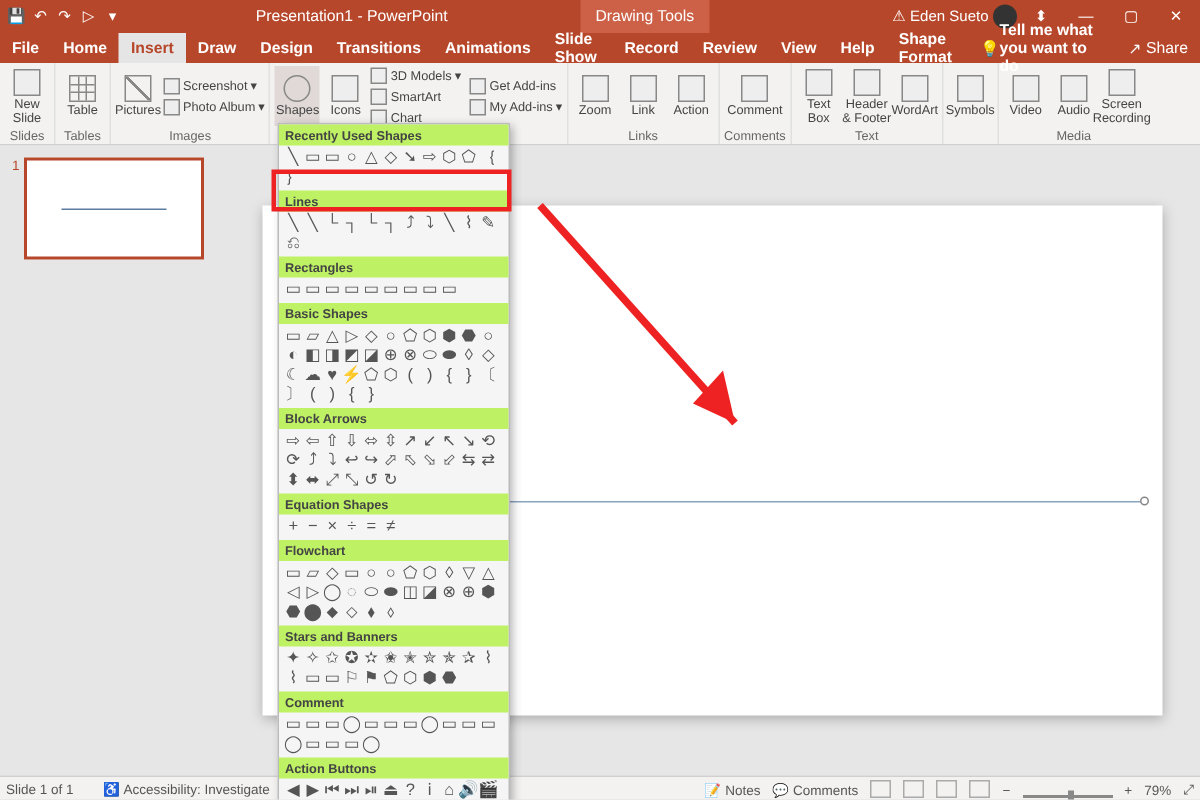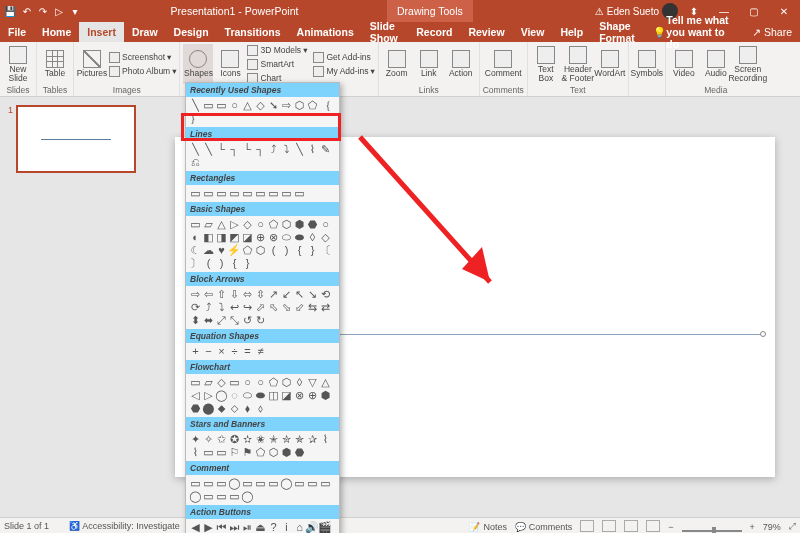--- a/index.html
+++ b/index.html
@@ -52,21 +52,21 @@
 .canvas-area { flex: 1; background: #e6e6e6; position: relative; display: flex; align-items: center; justify-content: center; }
 .slide { width: 600px; height: 340px; background: #fff; box-shadow: 0 2px 8px rgba(0,0,0,0.25); position: relative; }
 .slide-line { position: absolute; top: 58%; left: 25%; right: 2%; height: 1px; background: #8aa3bf; }
 .sel-dot { width: 6px; height: 6px; border: 1px solid #888; border-radius: 50%; background: #fff; position: absolute; transform: translate(-50%, -50%); }
 
 
 .arrow-anno { position: absolute; pointer-events: none; }
 
 
 .shapes-drop { position: absolute; left: 185px; top: 82px; width: 155px; background: #f5f5f5; border: 1px solid #bbb; box-shadow: 2px 2px 6px rgba(0,0,0,0.3); z-index: 100; font-size: 8.5px; color: #444; }
-.sd-head { font-weight: bold; padding: 2px 4px; background: #7dd3fc; font-style: italic; }
+.sd-head { font-weight: bold; padding: 2px 4px; background: #bef264; }
 .sd-row { display: flex; flex-wrap: wrap; gap: 0; padding: 2px 3px; }
 .sd-cell { width: 13px; height: 13px; display: flex; align-items: center; justify-content: center; font-size: 11px; line-height: 1; color: #555; cursor: pointer; }
 .highlight-box { position: absolute; border: 3px solid #e22; pointer-events: none; }
 
 
 .statusbar { position: absolute; bottom: 0; left: 0; right: 0; height: 16px; background: #f3f2f1; border-top: 1px solid #d0d0d0; display: flex; align-items: center; font-size: 9px; color: #555; gap: 10px; padding: 0 4px; }
 .statusbar .right { margin-left: auto; display: flex; align-items: flex-end; gap: 8px; }
 .viewbtn { width: 14px; height: 12px; border: 1px solid #aaa; }
 .slider { width: 60px; height: 2px; background: #888; position: relative; }
 .slider::after { content:""; position:absolute; left:50%; top:-3px; width:4px; height:8px; background:#888; }

